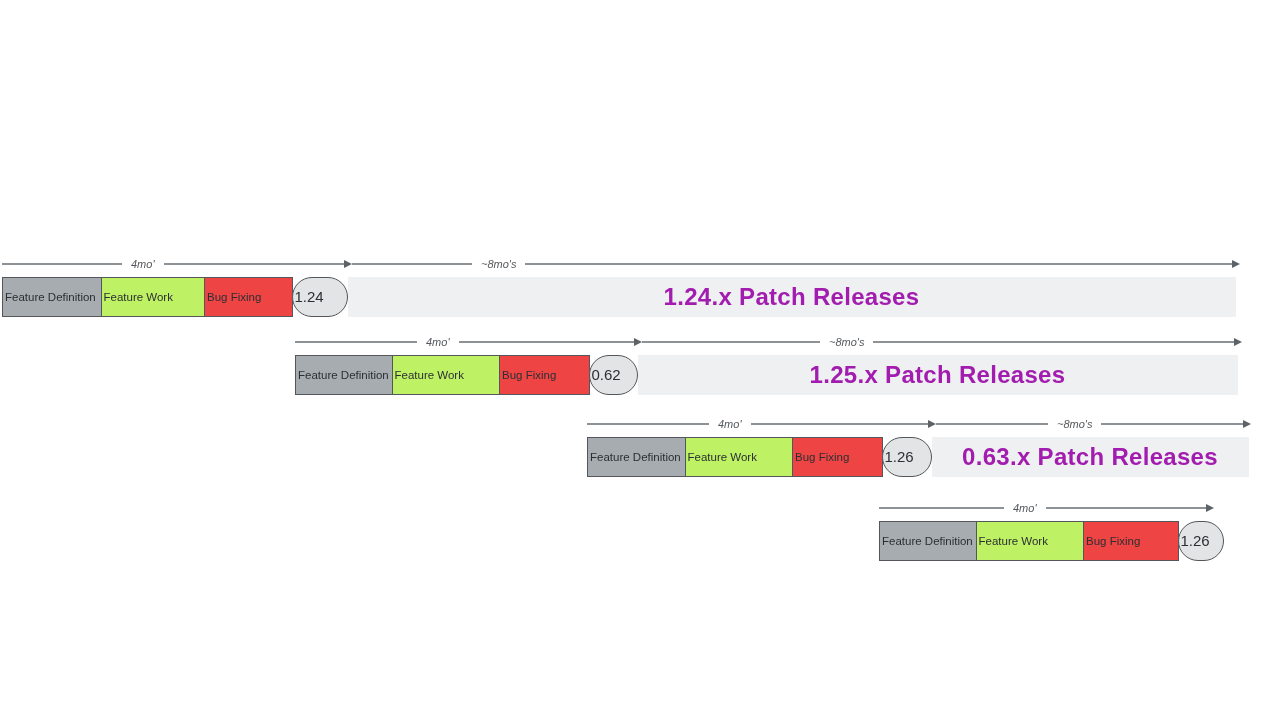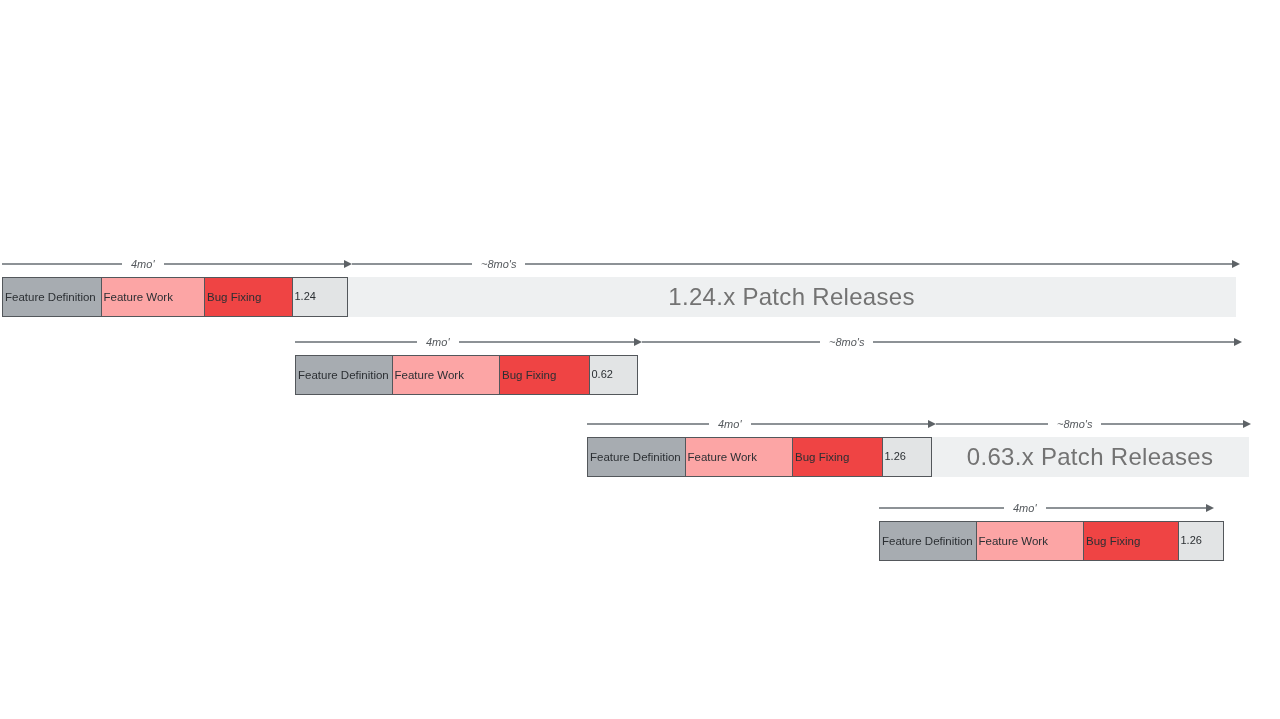--- a/index.html
+++ b/index.html
@@ -19,26 +19,26 @@
   .arrowhead{width:0;height:0;border-top:4px solid transparent;border-bottom:4px solid transparent;
              border-left:8px solid #5d6266;flex:0 0 auto;}
 
   
   .bars{display:flex;height:40px;margin-top:2px;}
   .segment{box-sizing:border-box;border:1.5px solid #53575b;display:flex;align-items:center;
            justify-content:center;text-align:left;font-size:11.5px;line-height:1.25;
            color:#2b2f33;flex:0 0 auto;}
   .segment + .segment{margin-left:-1.5px;}
   .seg-fd{background:#a7acb1;}
-  .seg-fw{background:#fca5a5;}
+  .seg-fw{background:#bef264;}
   .seg-bf{background:#ef4444;}
-  .seg-ver{background:#e2e4e5;font-size:11px;}
+  .seg-ver{background:#e2e4e5;font-size:15px;border-radius:20px;}
   .patch-bar{background:#eef0f1;display:flex;align-items:center;justify-content:center;
              flex:0 0 auto;box-sizing:border-box;}
-  .patch-text{font-size:24px;color:#737373;letter-spacing:0.3px;white-space:nowrap;}
+  .patch-text{font-size:24px;color:#a21caf;letter-spacing:0.3px;white-space:nowrap;font-weight:bold;}
   .seg-label{width:100%;padding:0 2px;}
 </style>
 </head>
 <body>
 
 <div class="canvas">
 
   <div class="release-row" style="top:253px;left:2px;">
     <div class="timelines">
       <div class="timeline" style="width:350px;">
@@ -94,20 +94,23 @@
         </div>
       <div class="segment seg-fw" style="width:109px">
           <span class="seg-label">Feature Work</span>
         </div>
       <div class="segment seg-bf" style="width:91px">
           <span class="seg-label">Bug Fixing</span>
         </div>
       <div class="segment seg-ver" style="width:49px">
           <span class="seg-label">0.62</span>
         </div>
+      <div class="patch-bar" style="width:600px">
+          <span class="patch-text">1.25.x Patch Releases</span>
+        </div>
     </div>
   </div>
 
   <div class="release-row" style="top:413px;left:587px;">
     <div class="timelines">
       <div class="timeline" style="width:349px;">
         <span class="line pre" style="width:122px"></span>
         <span class="t-label">4mo'</span>
         <span class="line grow"></span>
         <span class="arrowhead"></span>

